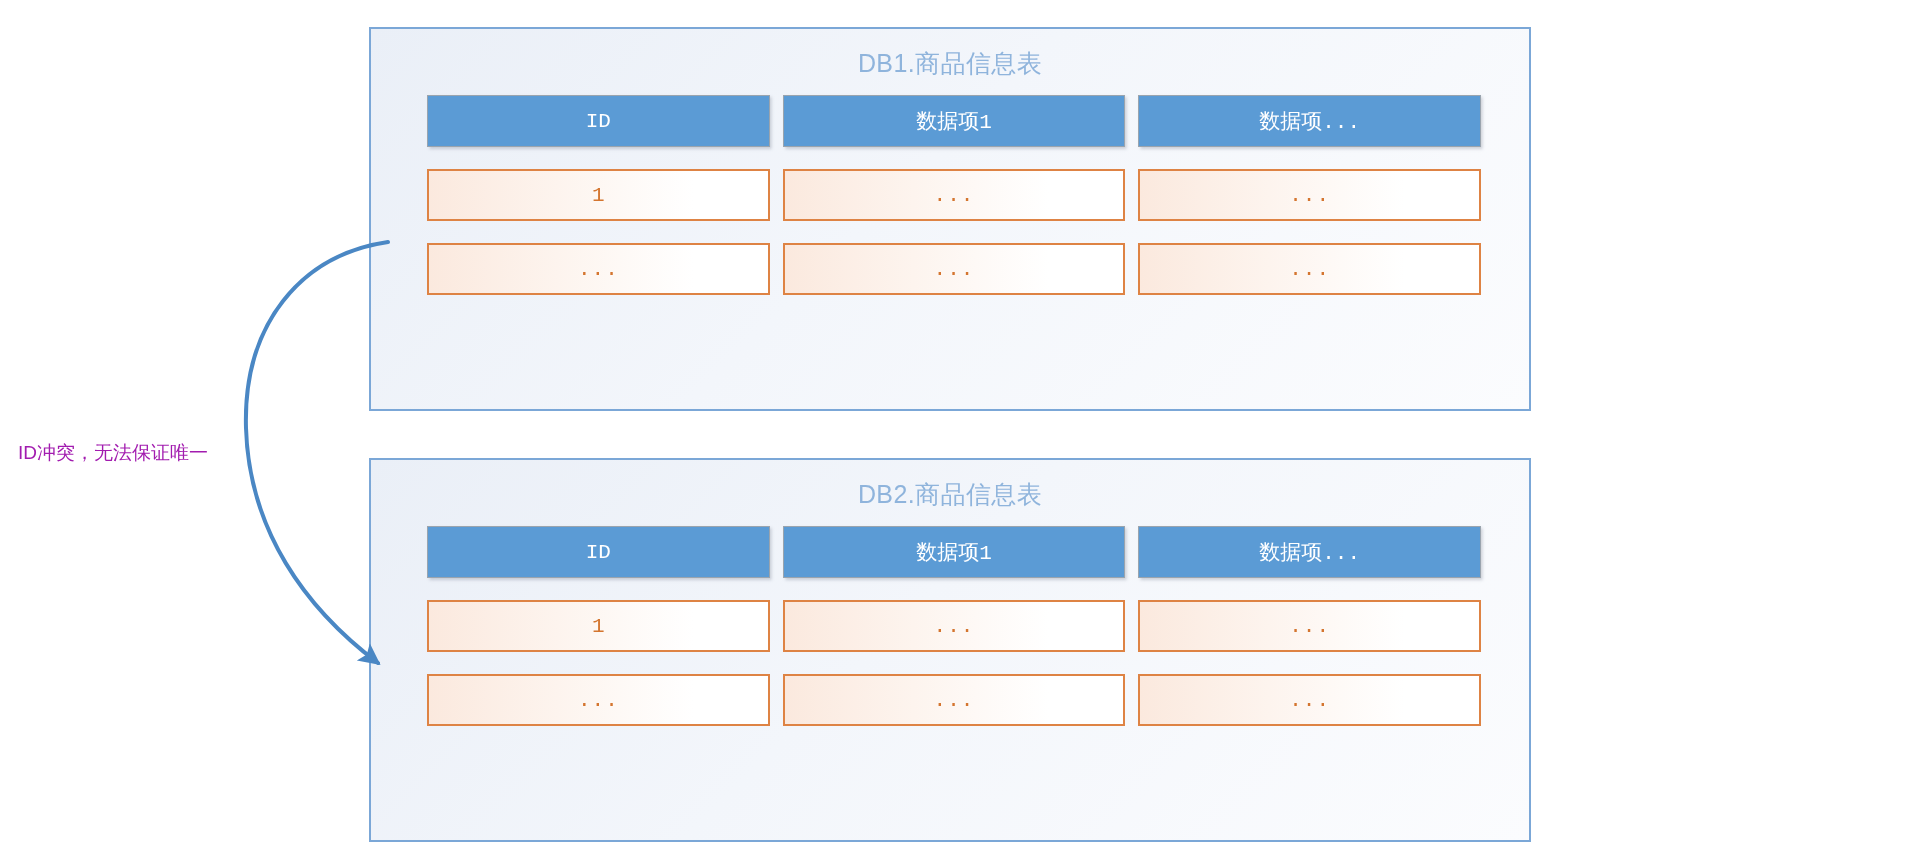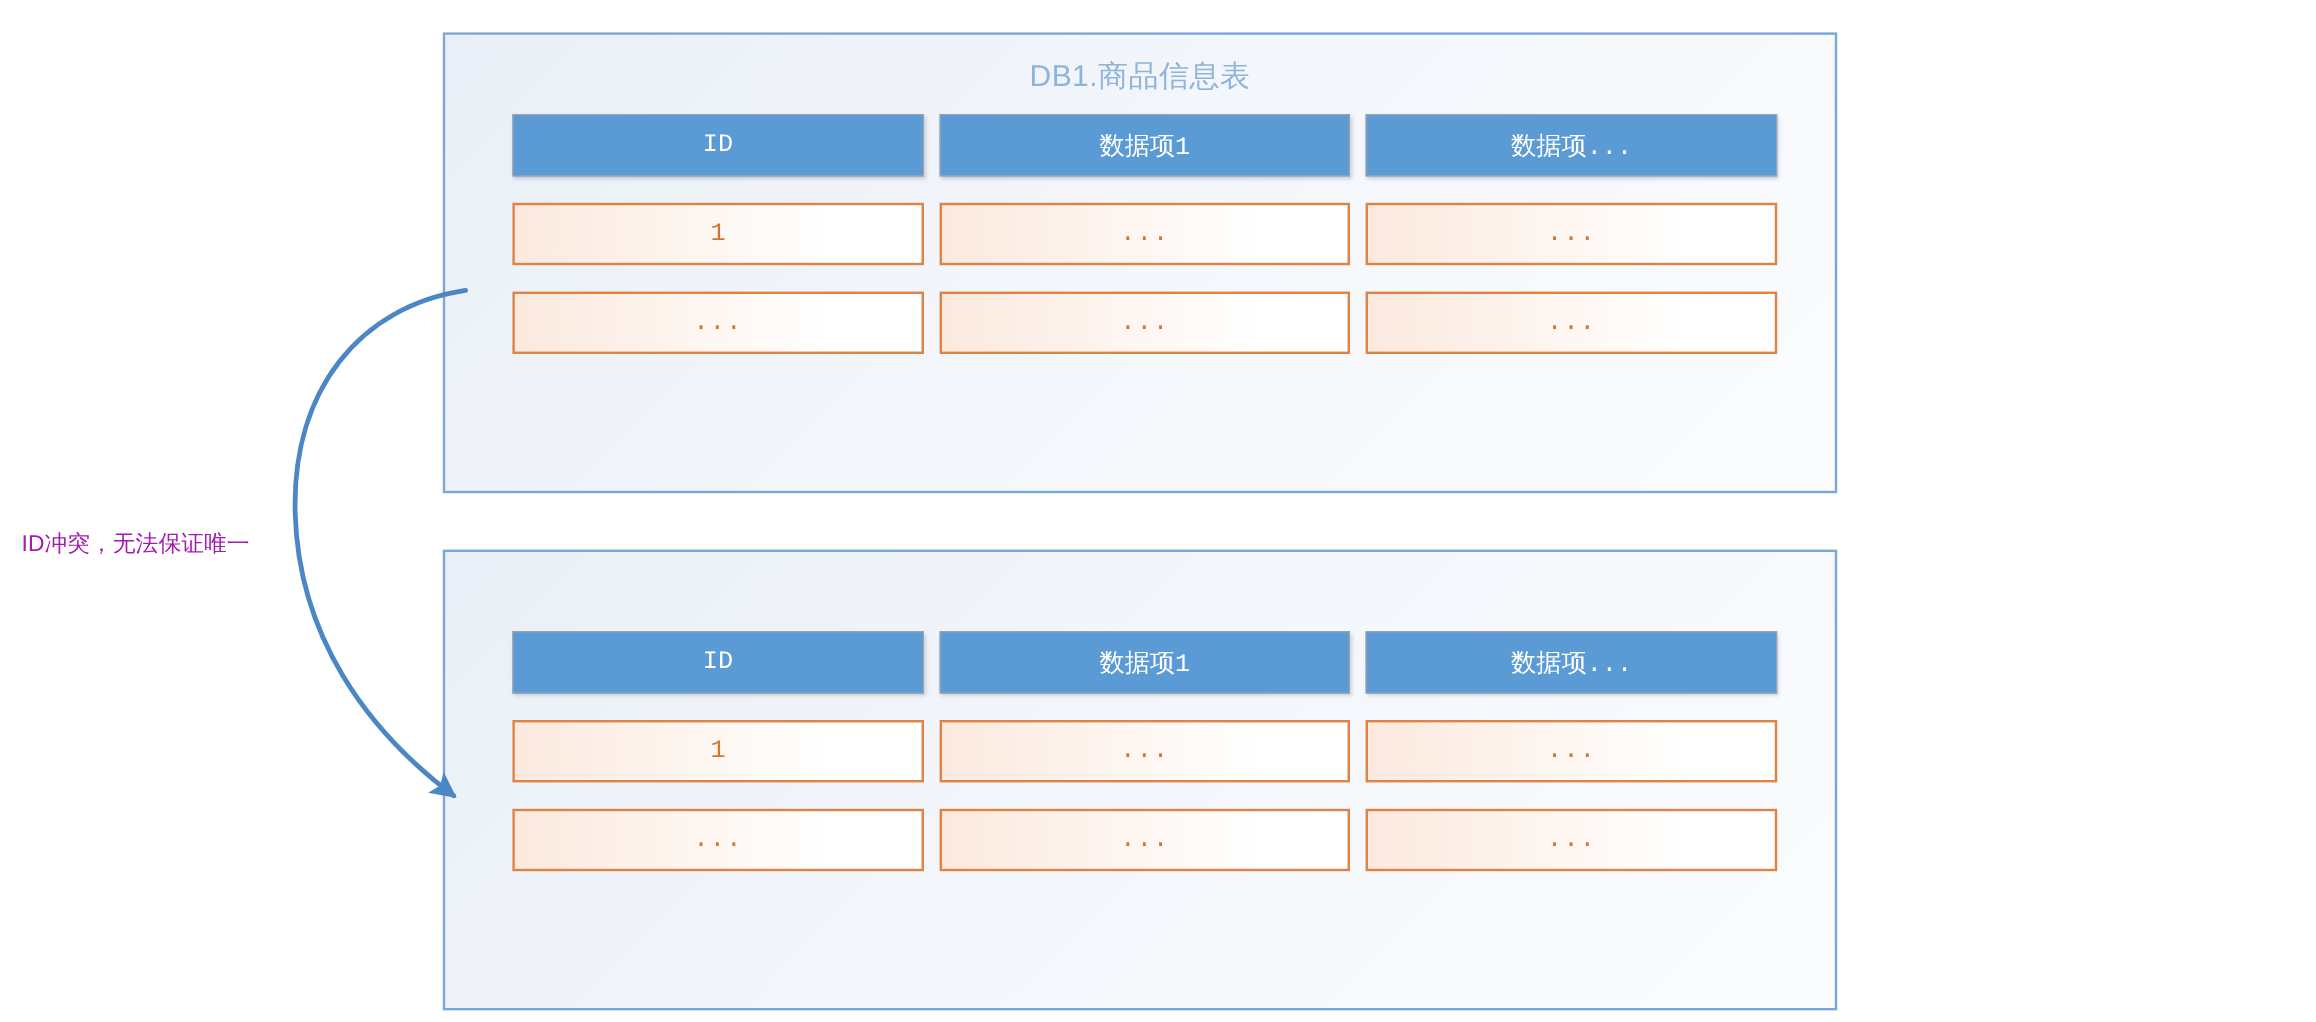--- a/index.html
+++ b/index.html
@@ -138,20 +138,21 @@
       <div class="row row-data">
         <div class="cell dots">...</div>
         <div class="cell dots">...</div>
         <div class="cell dots">...</div>
       </div>
 
     </div>
   </div>
 
   <div class="db-panel" id="panel-db2">
+    <div class="db-title">DB2.商品信息表</div>
     <div class="db-grid">
 
       <div class="row row-header">
         <div class="cell">ID</div>
         <div class="cell">数据项1</div>
         <div class="cell">数据项...</div>
       </div>
 
       <div class="row row-data">
         <div class="cell">1</div>

